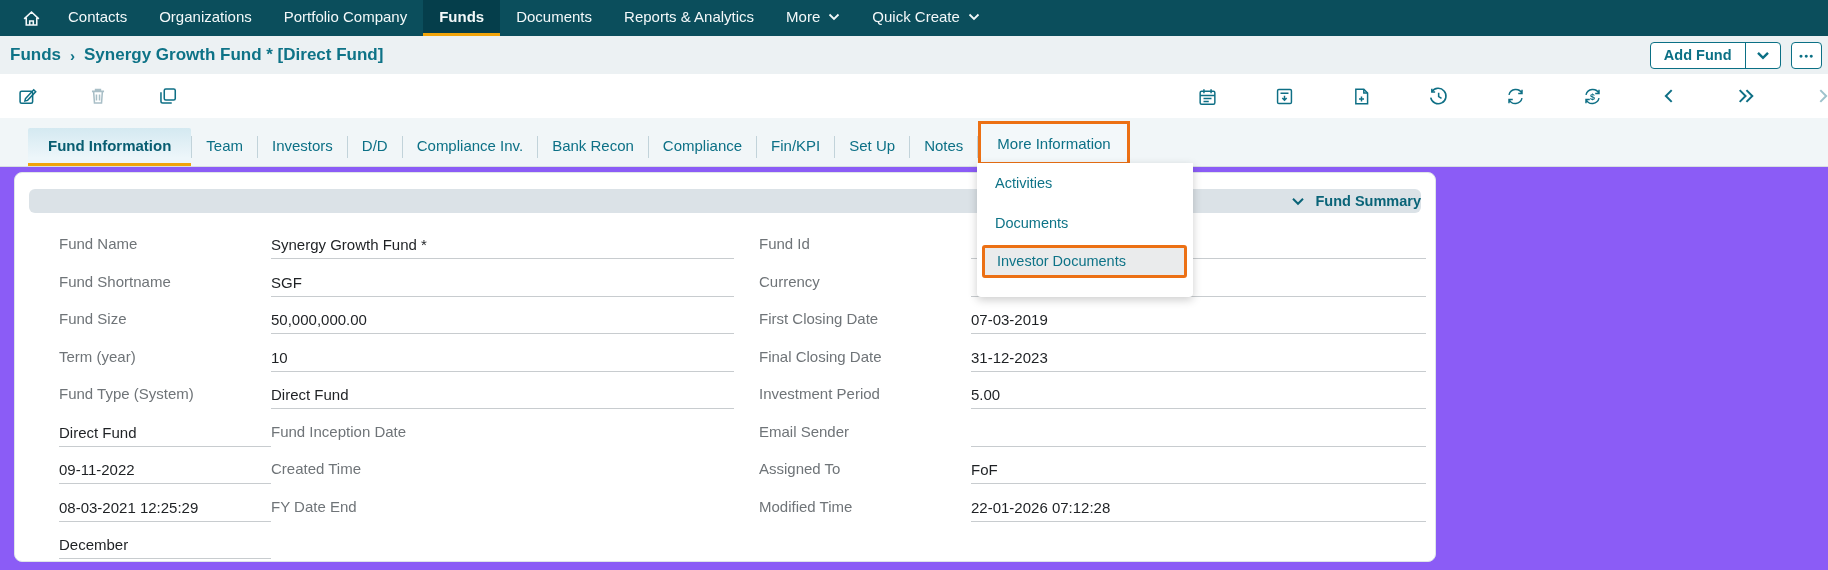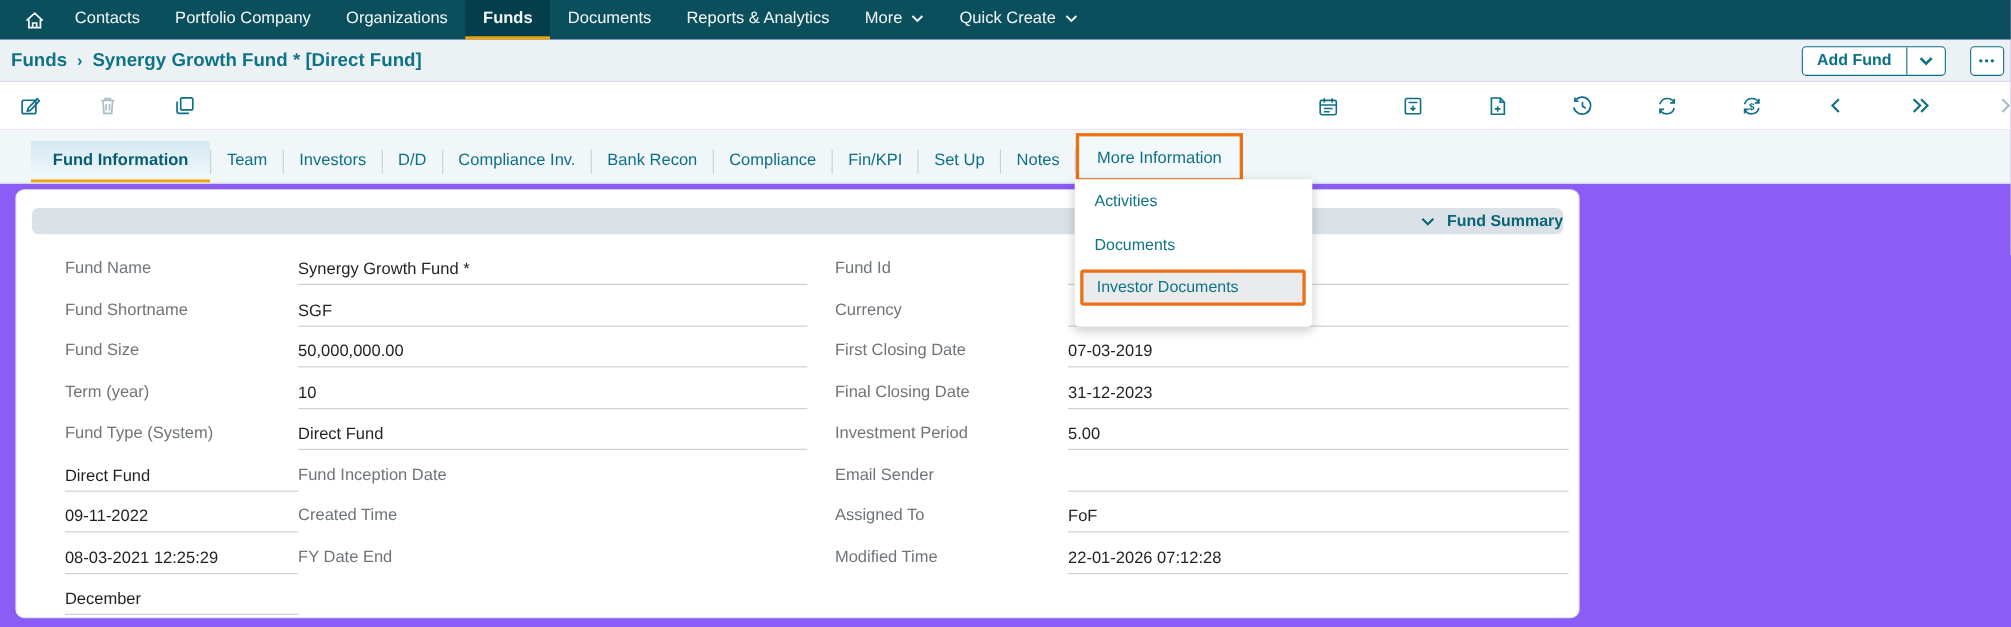--- a/index.html
+++ b/index.html
@@ -15,21 +15,21 @@
     border-bottom:3px solid transparent; cursor:pointer; white-space:nowrap; }
   .nitem.active { background:#053E4B; border-bottom-color:#F1A40A; font-weight:bold; }
   .nchev { margin-left:8px; display:flex; }
 
   
   .crumbrow { position:absolute; left:0; top:36px; width:1828px; height:38px;
     background:#ECF1F3; display:flex; align-items:center; padding:0 6px 0 10px; }
   .crumb-root, .crumb-current { color:#0E7387; font-size:17px; font-weight:bold; white-space:nowrap; }
   .crumb-root { cursor:pointer; }
   .crumb-sep { color:#0E7387; font-size:15px; font-weight:bold; margin:0 9px; }
-  .crumb-actions { margin-left:auto; display:flex; align-items:center; gap:22px;border-radius:11px; }
+  .crumb-actions { margin-left:auto; display:flex; align-items:center; gap:10px;border-radius:11px; }
   .splitbtn { display:flex; align-items:stretch; height:27px; background:#fff;
     border:1.5px solid #0B7085; border-radius:4px; overflow:hidden; }
   .split-main { display:flex; align-items:center; padding:0 13px; color:#0B7085;
     font-size:14.5px; font-weight:bold; cursor:pointer; }
   .split-div { width:1.5px; background:#0B7085; }
   .split-chev { width:34px; display:flex; align-items:center; justify-content:center; cursor:pointer; }
   .morebtn { width:31px; height:27px; background:#fff; border:1.5px solid #0B7085; border-radius:4px;
     color:#0B7085; font-size:11px; font-weight:bold; letter-spacing:1px; display:flex;
     align-items:center; justify-content:center; cursor:pointer; }
 
@@ -80,22 +80,22 @@
 
 <div class="stage">
 
   <div class="nav">
     <span class="nav-home">
       <svg width="21" height="21" viewBox="0 0 20 20" fill="none" stroke="#F3F8F9" stroke-width="1.5">
           <path d="M3 10.3 L10 3.8 L17 10.3 M5 9.3 V16.2 H15 V9.3 M8.3 16.2 V12.3 H11.7 V16.2"></path>
         </svg>
     </span>
     <span class="nitem">Contacts</span>
+    <span class="nitem">Organizations</span>
     <span class="nitem">Portfolio Company</span>
-    <span class="nitem">Organizations</span>
     <span class="nitem active">Funds</span>
     <span class="nitem">Documents</span>
     <span class="nitem">Reports &amp; Analytics</span>
     <span class="nitem">
       <span>More</span>
       <span class="nchev">
         <svg width="12" height="8" viewBox="0 0 12 8" fill="none" stroke="#F3F8F9" stroke-width="1.8">
             <path d="M1.5 1.5 L6 6 L10.5 1.5"></path>
           </svg>
       </span>

